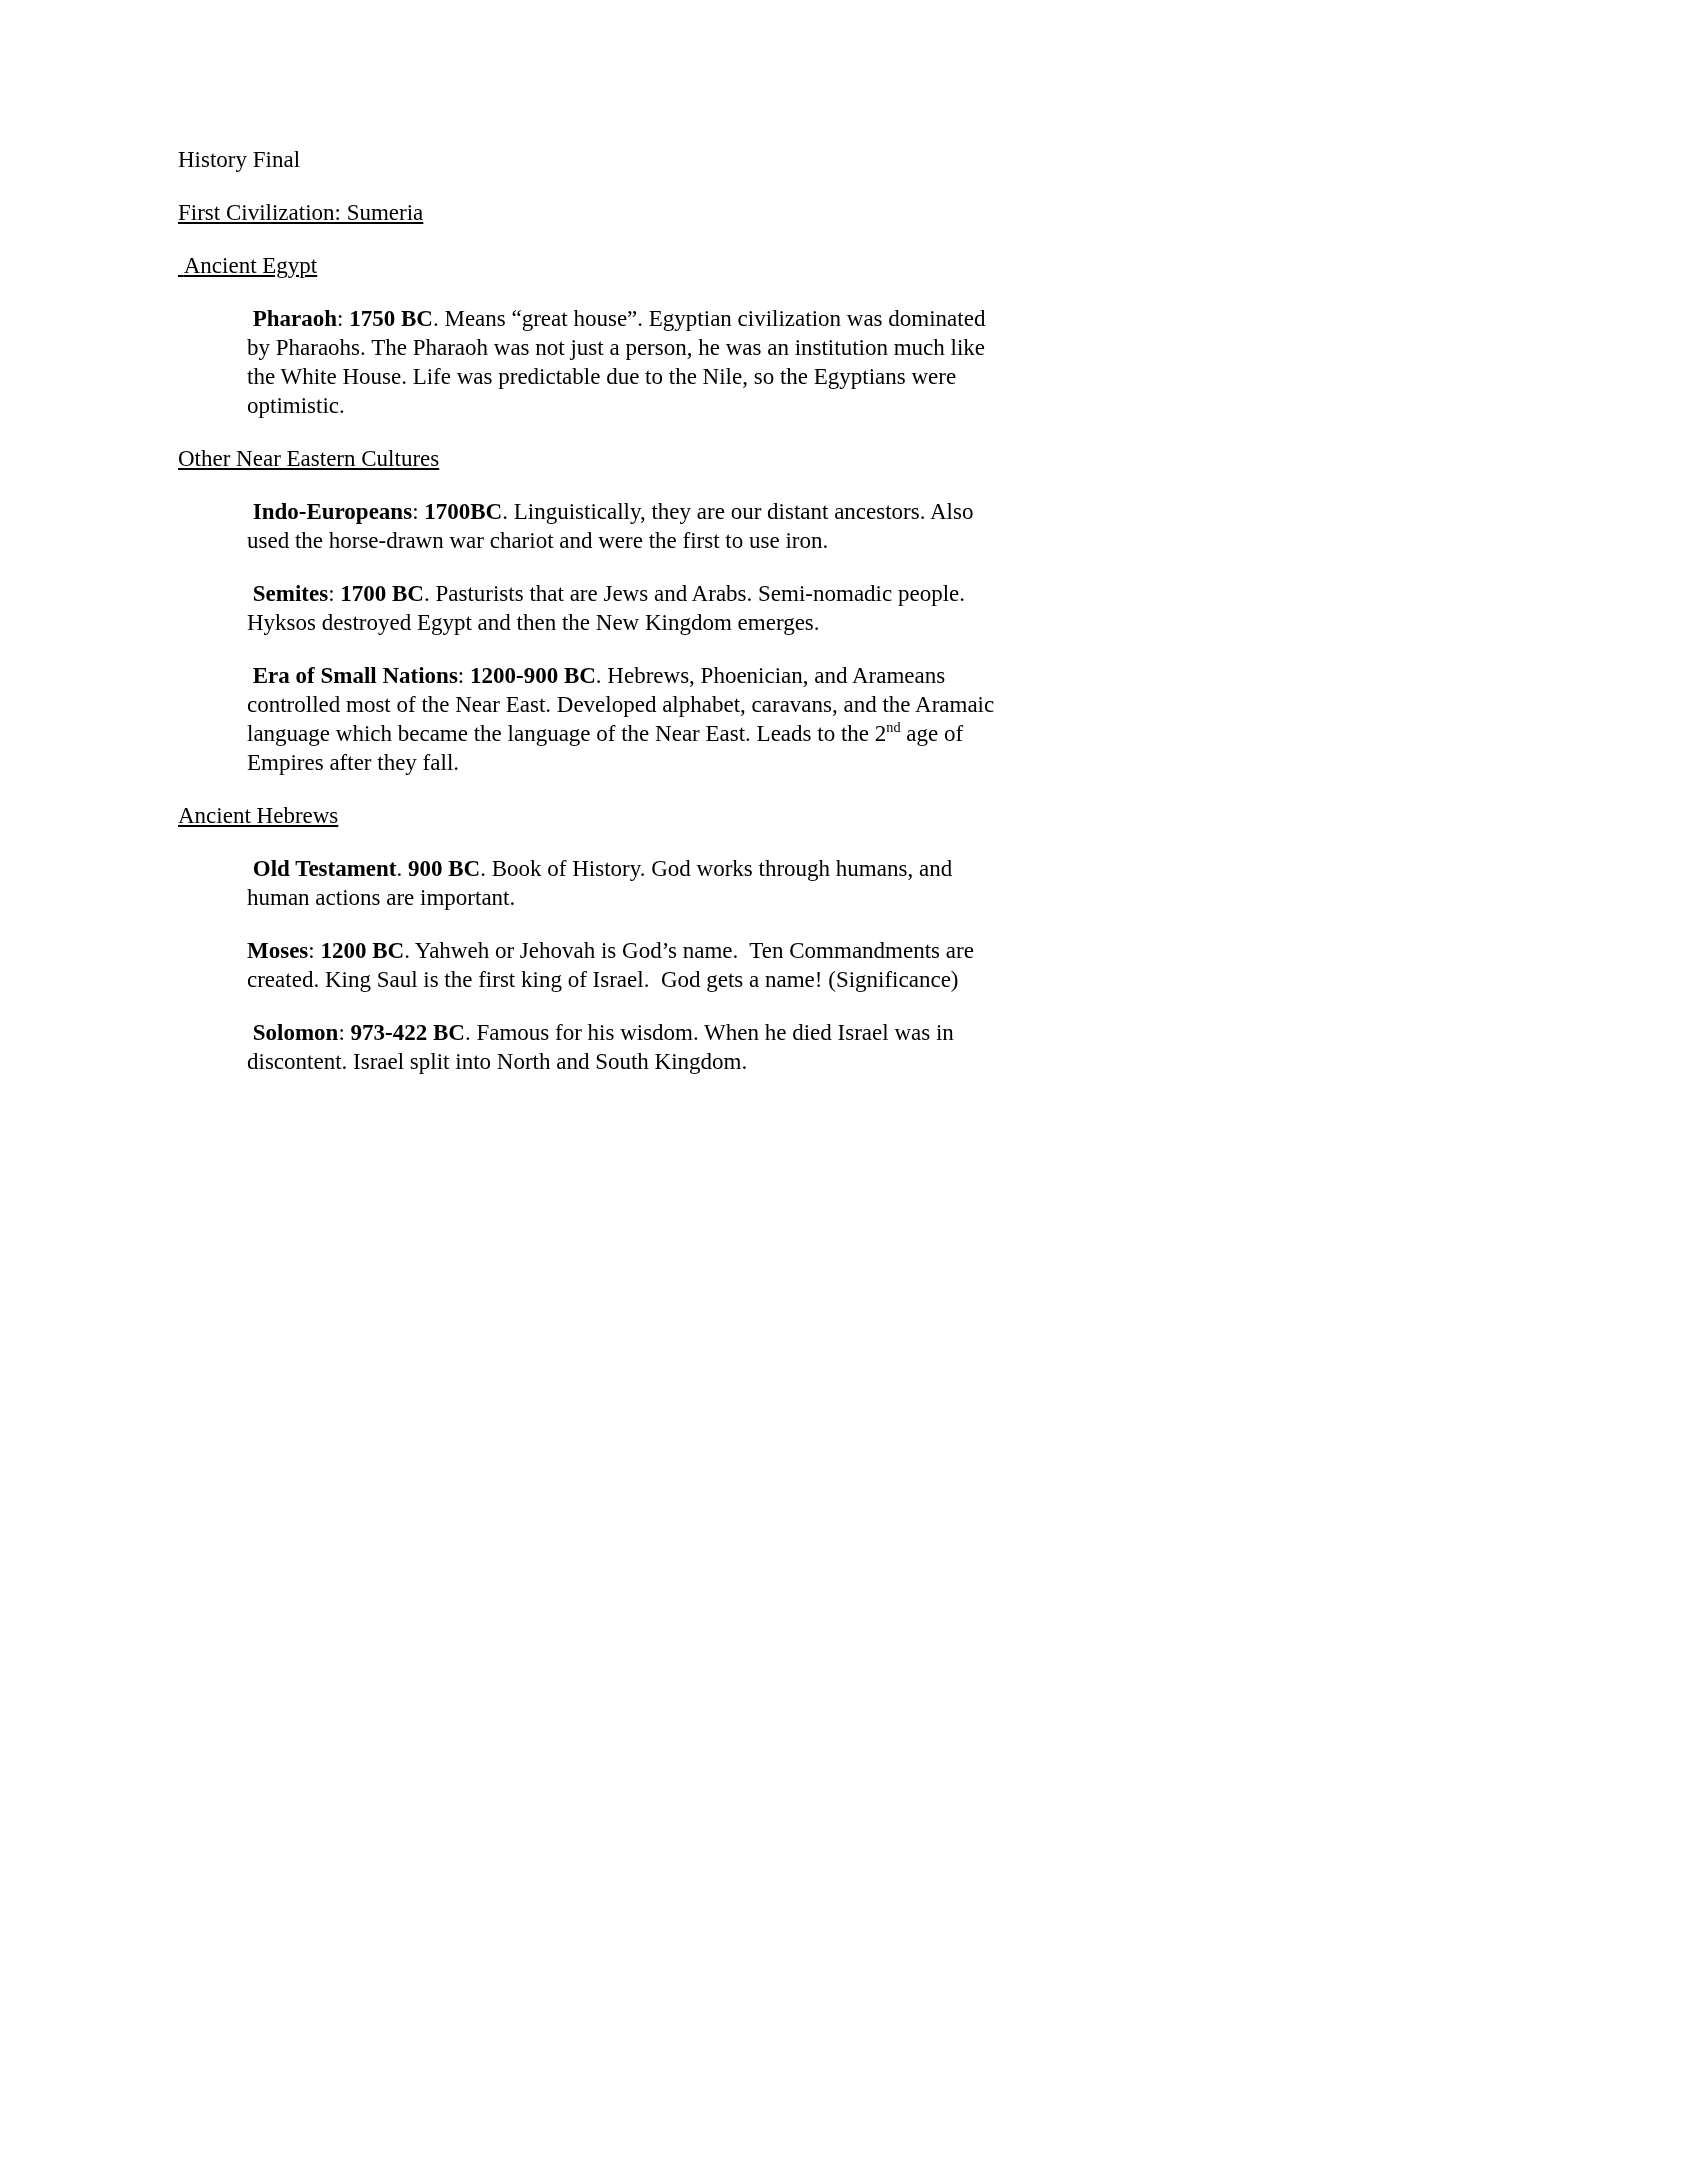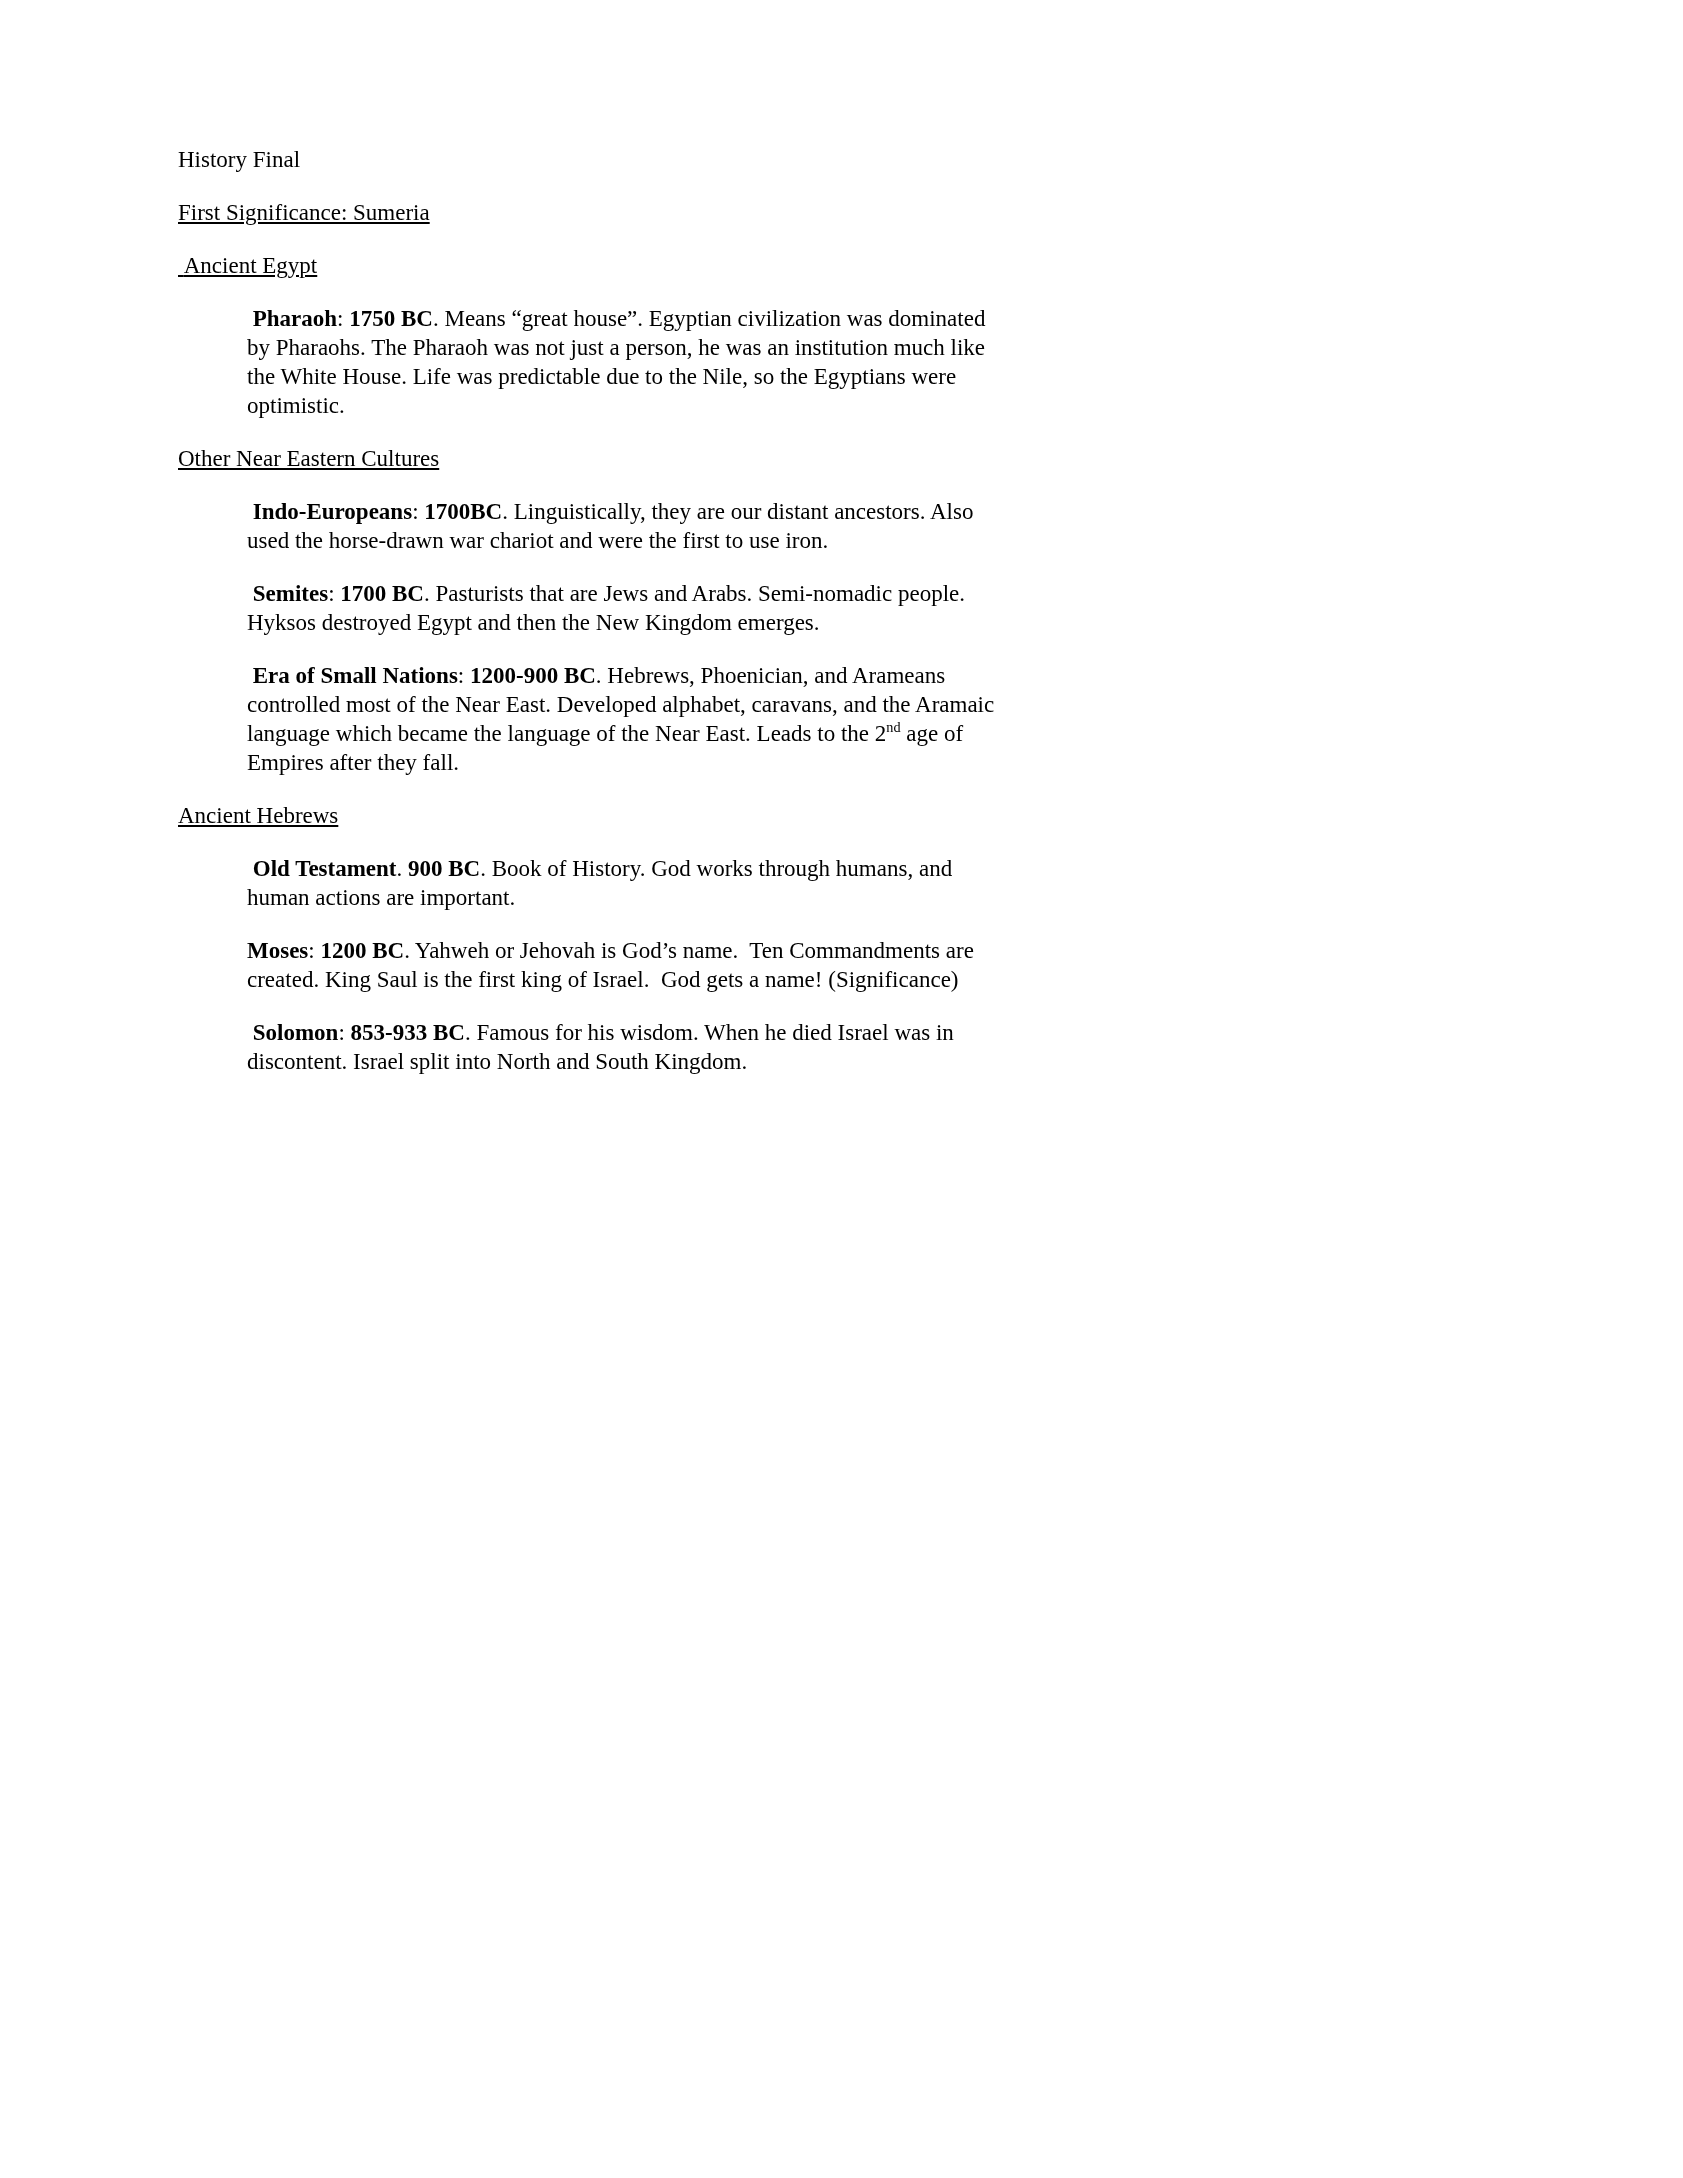--- a/index.html
+++ b/index.html
@@ -44,21 +44,21 @@
     line-height: 0;
   }
 </style>
 </head>
 <body>
 
 <div class="content">
 
   <p class="para title">History Final</p>
 
-  <p class="para heading">First Significance: Sumeria</p>
+  <p class="para heading">First Civilization: Sumeria</p>
 
 
   <p class="para heading"> Ancient Egypt</p>
 
   <p class="para entry"><b> Pharaoh</b><span>: </span><b>1750 BC</b><span>. Means “great house”. Egyptian civilization was dominated by Pharaohs. The Pharaoh was not just a person, he was an institution much like the White House. Life was predictable due to the Nile, so the Egyptians were optimistic.</span></p>
 
   <p class="para heading">Other Near Eastern Cultures</p>
 
   <p class="para entry"><b> Indo-Europeans</b><span>: </span><b>1700BC</b><span>. Linguistically, they are our distant ancestors. Also used the horse-drawn war chariot and were the first to use iron.</span></p>
 
@@ -67,16 +67,16 @@
 
   <p class="para entry"><b> Era of Small Nations</b><span>: </span><b>1200-900 BC</b><span>. Hebrews, Phoenician, and Arameans controlled most of the Near East. Developed alphabet, caravans, and the Aramaic language which became the language of the Near East. Leads to the 2</span><sup>nd</sup><span> age of Empires after they fall.</span></p>
 
 
   <p class="para heading">Ancient Hebrews</p>
 
   <p class="para entry"><b> Old Testament</b><span>. </span><b>900 BC</b><span>. Book of History. God works through humans, and human actions are important.</span></p>
 
   <p class="para entry"><b>Moses</b><span>: </span><b>1200 BC</b><span>. Yahweh or Jehovah is God’s name.  Ten Commandments are created. King Saul is the first king of Israel.  God gets a name! (Significance)</span></p>
 
-  <p class="para entry"><b> Solomon</b><span>: </span><b>853-933 BC</b><span>. Famous for his wisdom. When he died Israel was in discontent. Israel split into North and South Kingdom.</span></p>
+  <p class="para entry"><b> Solomon</b><span>: </span><b>973-422 BC</b><span>. Famous for his wisdom. When he died Israel was in discontent. Israel split into North and South Kingdom.</span></p>
 
 </div>
 
 
 </body></html>

